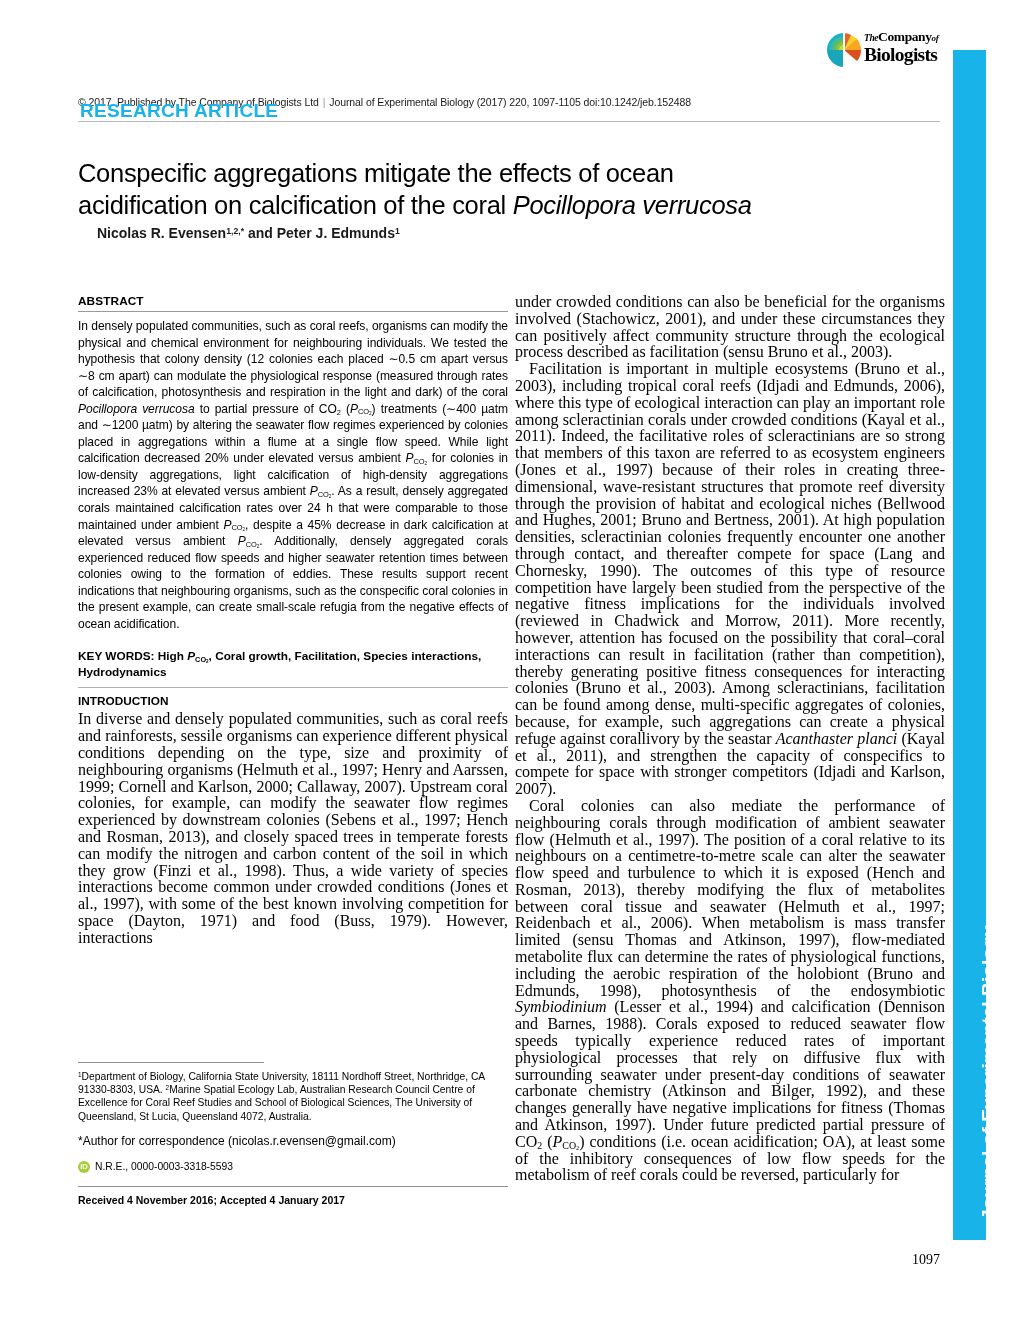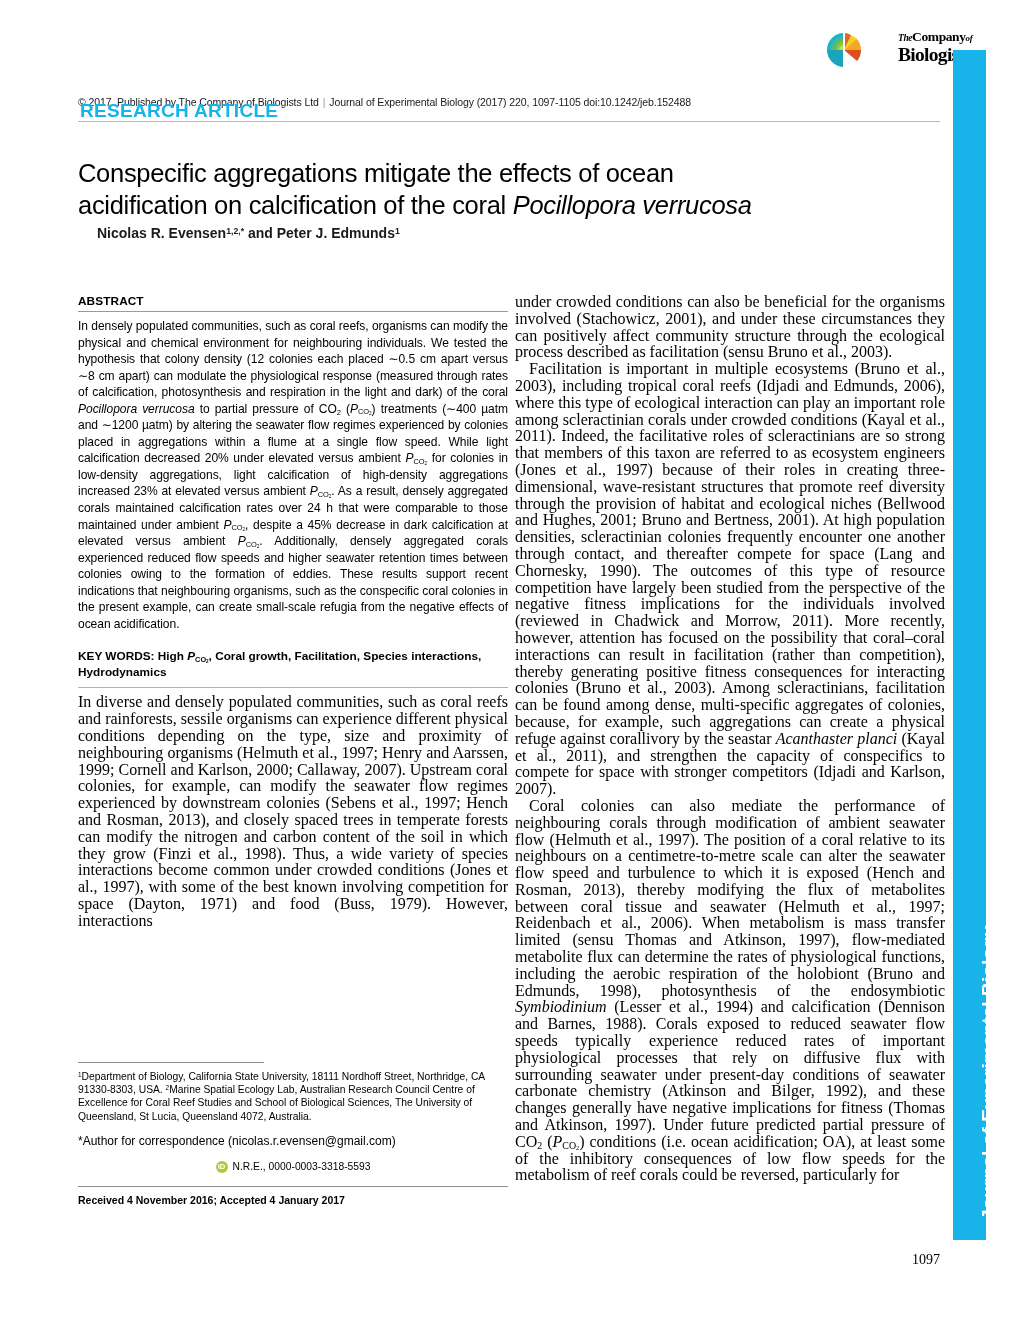--- a/index.html
+++ b/index.html
@@ -86,21 +86,20 @@
     top: 2px;
     width: 36px;
     height: 36px;
   }
   .logo-word {
     position: absolute;
     left: 38px;
     top: 0px;
     font-family: "Liberation Serif", serif;
     line-height: 1;
-    margin-left: 34px;
   }
   .logo-word .l1 {
     display: block;
     font-size: 13.5px;
     font-weight: bold;
     letter-spacing: -0.4px;
   }
   .logo-word .l1 .the {
     font-style: italic;
     font-size: 9.5px;
@@ -238,21 +237,20 @@
     margin: 0 0 12px 0;
   }
   .orcid-line {
     font-family: "Liberation Sans", sans-serif;
     font-size: 10.3px;
     line-height: 13.2px;
     margin: 0 0 13px 0;
     display: flex;
     align-items: center;
     gap: 5px;
-    justify-content: center;
   }
   .orcid-badge {
     width: 12px;
     height: 12px;
     border-radius: 50%;
     background: #a6ce39;
     color: #fff;
     font-size: 7.6px;
     font-weight: bold;
     font-family: "Liberation Sans", sans-serif;
@@ -336,20 +334,21 @@
 <div class="col col-left">
 
   <div class="sec-head">ABSTRACT</div>
   <div class="rule"></div>
 
   <p class="abstract-body">In densely populated communities, such as coral reefs, organisms can modify the physical and chemical environment for neighbouring individuals. We tested the hypothesis that colony density (12 colonies each placed ∼0.5 cm apart versus ∼8 cm apart) can modulate the physiological response (measured through rates of calcification, photosynthesis and respiration in the light and dark) of the coral <i>Pocillopora&nbsp;verrucosa</i> to partial pressure of CO<sub>2</sub> (<i>P</i><sub>CO<sub>2</sub></sub>) treatments (∼400&nbsp;µatm and ∼1200&nbsp;µatm) by altering the seawater flow regimes experienced by colonies placed in aggregations within a flume at a single flow speed. While light calcification decreased 20% under elevated versus ambient <i>P</i><sub>CO<sub>2</sub></sub> for colonies in low-density aggregations, light calcification of high-density aggregations increased 23% at elevated versus ambient <i>P</i><sub>CO<sub>2</sub></sub>. As a result, densely aggregated corals maintained calcification rates over 24&nbsp;h that were comparable to those maintained under ambient <i>P</i><sub>CO<sub>2</sub></sub>, despite a 45% decrease in dark calcification at elevated versus ambient <i>P</i><sub>CO<sub>2</sub></sub>. Additionally, densely aggregated corals experienced reduced flow speeds and higher seawater retention times between colonies owing to the formation of eddies. These results support recent indications that neighbouring organisms, such as the conspecific coral colonies in the present example, can create small-scale refugia from the negative effects of ocean acidification.</p>
 
   <p class="keywords">KEY WORDS: High <i>P</i><sub>CO<sub>2</sub></sub>, Coral growth, Facilitation, Species interactions, Hydrodynamics</p>
   <div class="rule thin"></div>
 
+  <div class="intro-head">INTRODUCTION</div>
   <p class="body-text">In diverse and densely populated communities, such as coral reefs and rainforests, sessile organisms can experience different physical conditions depending on the type, size and proximity of neighbouring organisms (Helmuth et&nbsp;al., 1997; Henry and Aarssen, 1999; Cornell and Karlson, 2000; Callaway, 2007). Upstream coral colonies, for example, can modify the seawater flow regimes experienced by downstream colonies (Sebens et&nbsp;al., 1997; Hench and Rosman, 2013), and closely spaced trees in temperate forests can modify the nitrogen and carbon content of the soil in which they grow (Finzi et al., 1998). Thus, a wide variety of species interactions become common under crowded conditions (Jones et al., 1997), with some of the best known involving competition for space (Dayton, 1971) and food (Buss, 1979). However, interactions</p>
 
 </div>
 
 <div class="col col-right">
 
   <p class="body-text">under crowded conditions can also be beneficial for the organisms involved (Stachowicz, 2001), and under these circumstances they can positively affect community structure through the ecological process described as facilitation (sensu Bruno et&nbsp;al., 2003).</p>
 
   <p class="body-text">Facilitation is important in multiple ecosystems (Bruno et&nbsp;al., 2003), including tropical coral reefs (Idjadi and Edmunds, 2006), where this type of ecological interaction can play an important role among scleractinian corals under crowded conditions (Kayal et&nbsp;al., 2011). Indeed, the facilitative roles of scleractinians are so strong that members of this taxon are referred to as ecosystem engineers (Jones et&nbsp;al., 1997) because of their roles in creating three-dimensional, wave-resistant structures that promote reef diversity through the provision of habitat and ecological niches (Bellwood and Hughes, 2001; Bruno and Bertness, 2001). At high population densities, scleractinian colonies frequently encounter one another through contact, and thereafter compete for space (Lang and Chornesky, 1990). The outcomes of this type of resource competition have largely been studied from the perspective of the negative fitness implications for the individuals involved (reviewed in Chadwick and Morrow, 2011). More recently, however, attention has focused on the possibility that coral–coral interactions can result in facilitation (rather than competition), thereby generating positive fitness consequences for interacting colonies (Bruno et&nbsp;al., 2003). Among scleractinians, facilitation can be found among dense, multi-specific aggregates of colonies, because, for example, such aggregations can create a physical refuge against corallivory by the seastar <i>Acanthaster planci</i> (Kayal et&nbsp;al., 2011), and strengthen the capacity of conspecifics to compete for space with stronger competitors (Idjadi and Karlson, 2007).</p>
 

